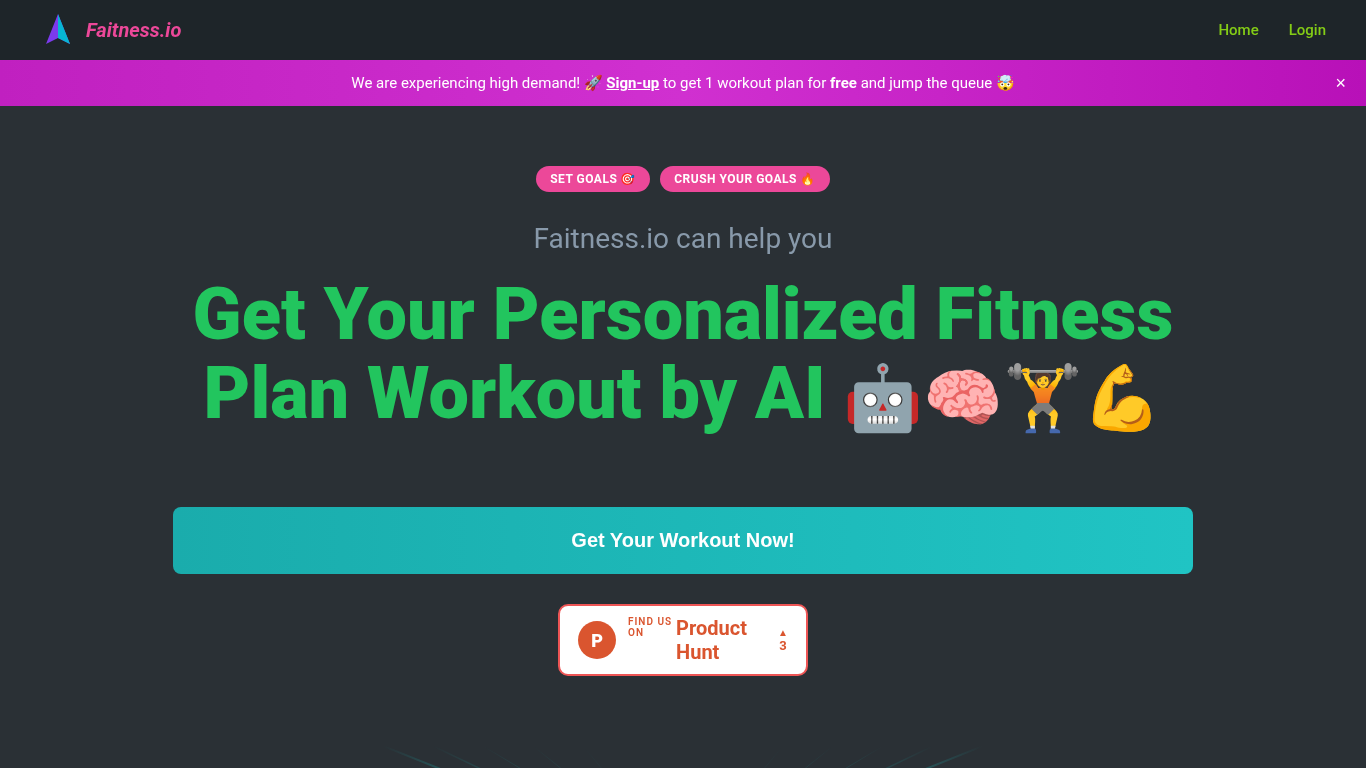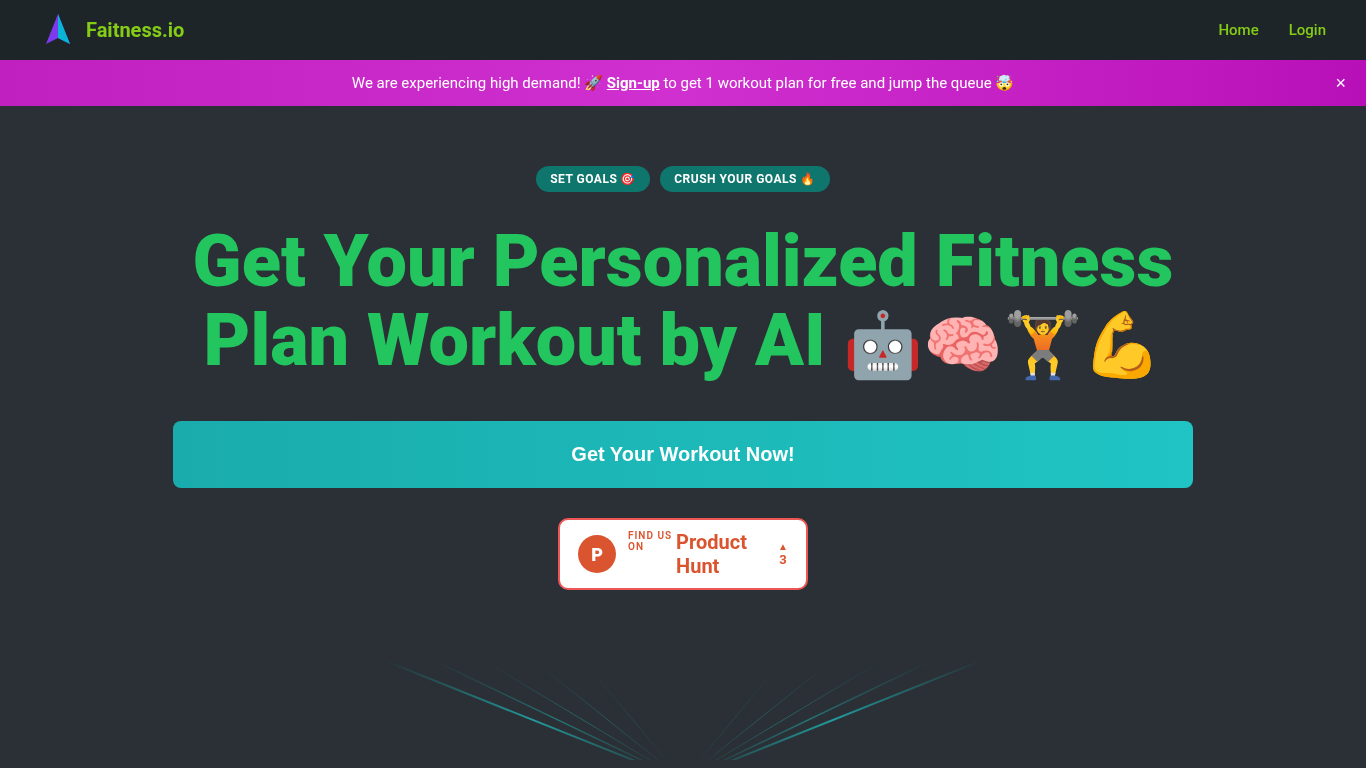--- a/index.html
+++ b/index.html
@@ -26,21 +26,22 @@
       align-items: center;
       gap: 10px;
     }
     .logo-icon {
       width: 36px;
       height: 36px;
     }
     .logo-text {
       font-size: 20px;
       font-weight: 700;
-      color: #84cc16;
+      color: #ec4899;
+      font-style: italic;
     }
     .nav-links {
       display: flex;
       gap: 30px;
       align-items: center;
     }
     .nav-link {
       color: #84cc16;
       font-size: 15px;
       font-weight: 500;
@@ -57,21 +58,21 @@
       font-size: 15px;
       color: #fff;
     }
     .banner-link {
       color: #fff;
       font-weight: 700;
       text-decoration: underline;
       cursor: pointer;
     }
     .banner-bold {
-      font-weight: 400;
+      font-weight: 700;
     }
     .banner-close {
       position: absolute;
       right: 20px;
       top: 50%;
       transform: translateY(-50%);
       cursor: pointer;
       font-size: 18px;
       color: #fff;
       background: none;
@@ -98,21 +99,21 @@
     .badge {
       padding: 6px 14px;
       border-radius: 20px;
       font-size: 12px;
       font-weight: 700;
       letter-spacing: 0.5px;
       text-transform: uppercase;
       color: #fff;
     }
     .badge-teal {
-      background-color: #0f766e;
+      background-color: #ec4899;
     }
 
     
     .subtitle {
       font-size: 28px;
       color: #8899aa;
       margin-bottom: 20px;
       font-weight: 400;
     }
 
@@ -138,20 +139,21 @@
       border: none;
       border-radius: 8px;
       font-size: 20px;
       font-weight: 700;
       padding: 22px 16px;
       width: 1020px;
       max-width: 95vw;
       cursor: pointer;
       margin-bottom: 30px;
       text-align: center;
+      margin-top: 33px;
     }
 
     
     .ph-badge {
       display: flex;
       align-items: center;
       gap: 12px;
       border: 2px solid #e55;
       border-radius: 10px;
       padding: 10px 18px;
@@ -234,20 +236,21 @@
   <button class="banner-close">×</button>
 </div>
 
 <div class="main-content">
 
   <div class="step-badges">
     <span class="badge badge-teal">SET GOALS 🎯</span>
     <span class="badge badge-teal">CRUSH YOUR GOALS 🔥</span>
   </div>
 
+  <p class="subtitle">Faitness.io can help you</p>
 
   <h1 class="hero-headline">
     <span>Get Your Personalized Fitness</span><br>
     <span>Plan Workout by AI</span>
     <span class="emojis">🤖🧠🏋️💪</span>
   </h1>
 
   <button class="cta-button">Get Your Workout Now!</button>
 
   <div class="ph-badge">

